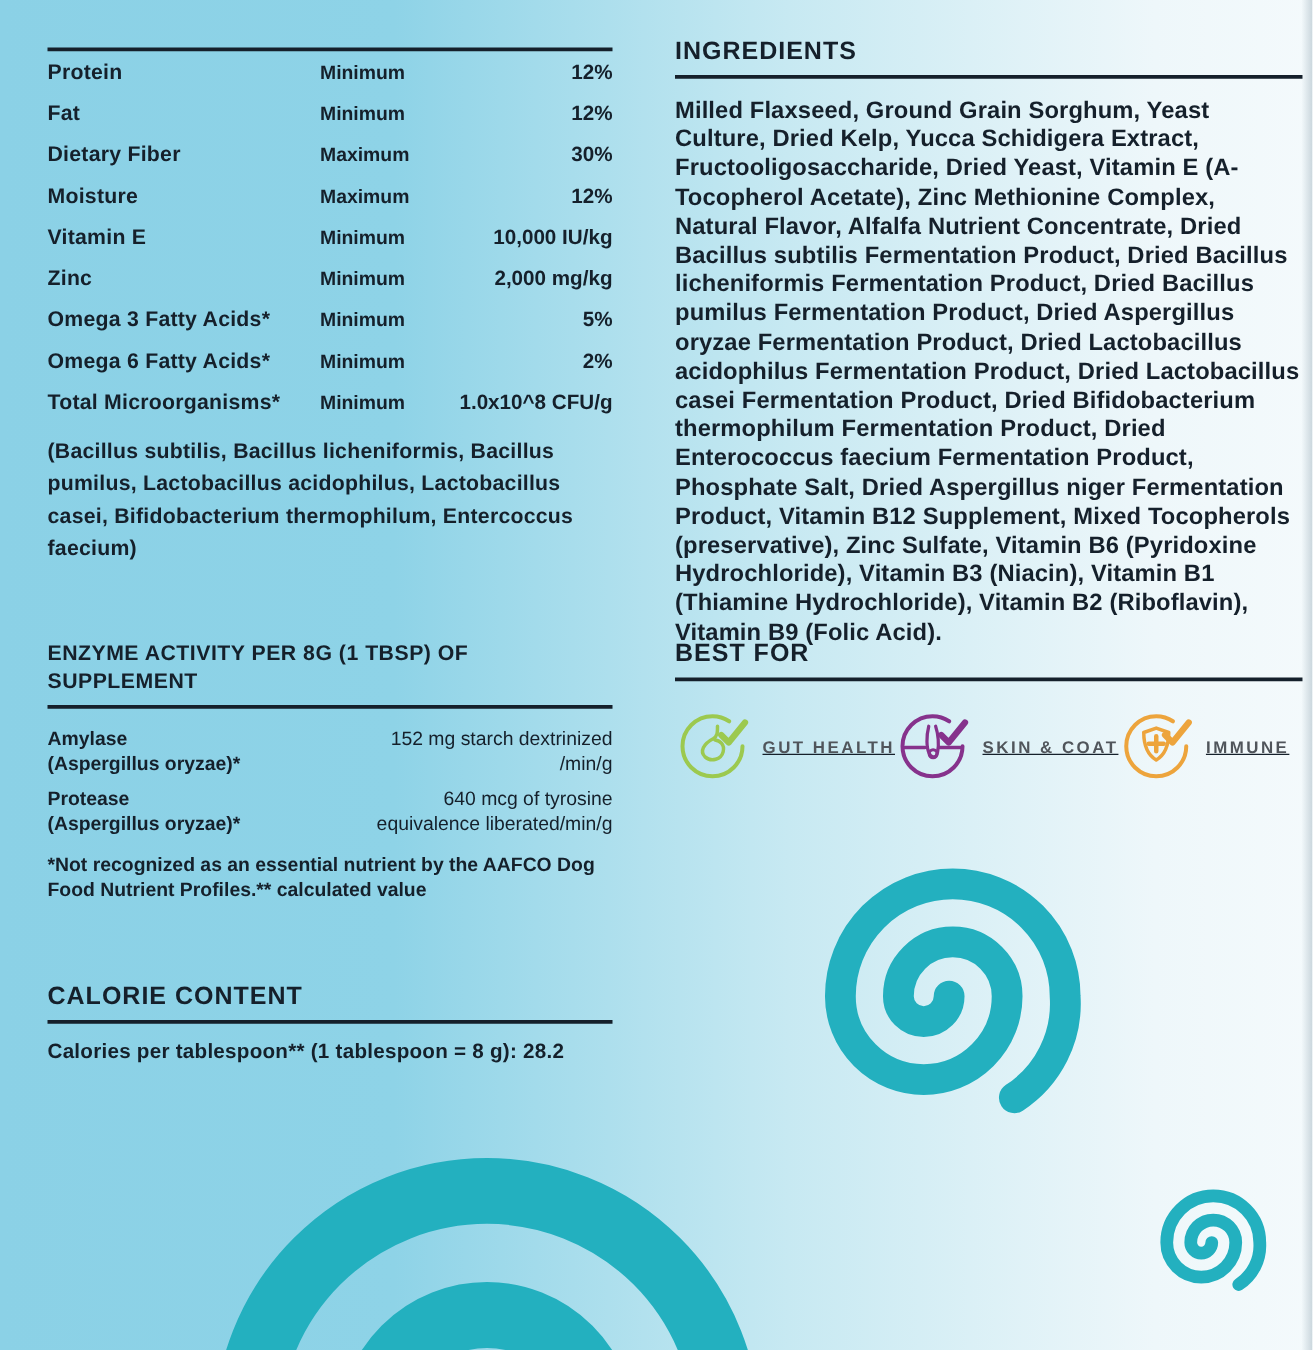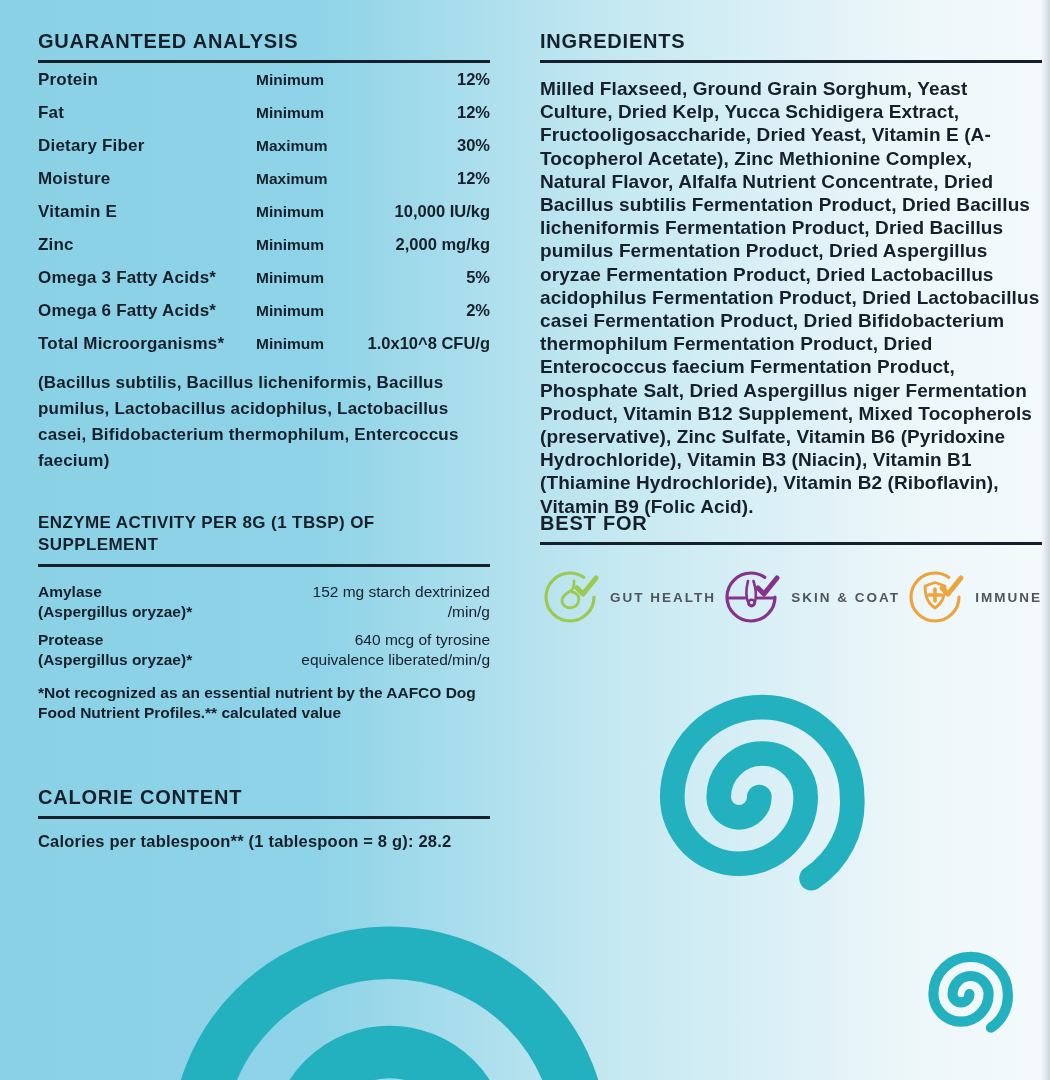--- a/index.html
+++ b/index.html
@@ -31,21 +31,21 @@
   
   .enz-rows{margin-top:15px;}
   .enz-row{display:flex;margin-bottom:9px;justify-content:flex-end;}
   .enz-left{flex:none;width:225px;font-size:15.5px;line-height:19.5px;font-weight:700;}
   .enz-right{flex:1;text-align:right;font-size:15.5px;line-height:19.5px;font-weight:400;}
   .footnote{margin:14px 0 0 0;font-size:15.5px;line-height:19.5px;font-weight:700;}
   .cal-line{margin:13px 0 0 0;font-size:16.5px;font-weight:700;letter-spacing:0.2px;}
   
   .ing-text{margin:14px 0 0 0;font-size:19px;line-height:23.2px;font-weight:700;letter-spacing:0.1px;}
   
-  .bf-row{display:flex;justify-content:space-between;align-items:center;margin-top:22px;}
+  .bf-row{display:flex;align-items:center;margin-top:22px;text-decoration:underline;}
   .bf-item{display:flex;align-items:center;}
   .bf-icon{width:60px;height:60px;flex:none;}
   .bf-label{
     margin-left:10px;font-size:13.5px;font-weight:700;letter-spacing:2px;
     color:#50555b;white-space:nowrap;
   }
   
   .spiral{position:absolute;pointer-events:none;}
   .spiral-big{left:594px;top:652px;width:290px;height:290px;}
   .spiral-bottom-left{left:30px;top:835px;width:620px;height:620px;}
@@ -77,21 +77,20 @@
 <svg class="spiral spiral-bottom-left" viewBox="0 0 200 200">
     <use href="#spiral"></use>
   </svg>
 <svg class="spiral spiral-small" viewBox="0 0 200 200">
     <use href="#spiral"></use>
   </svg>
 
 <div class="col col-left">
 
   <section style="top:30px">
-    <h2>GUARANTEED ANALYSIS</h2>
     <div class="rule"></div>
     <div class="ga-table">
       <div class="ga-row">
           <span class="ga-n">Protein</span>
           <span class="ga-b">Minimum</span>
           <span class="ga-v">12%</span>
         </div>
       <div class="ga-row">
           <span class="ga-n">Fat</span>
           <span class="ga-b">Minimum</span>

